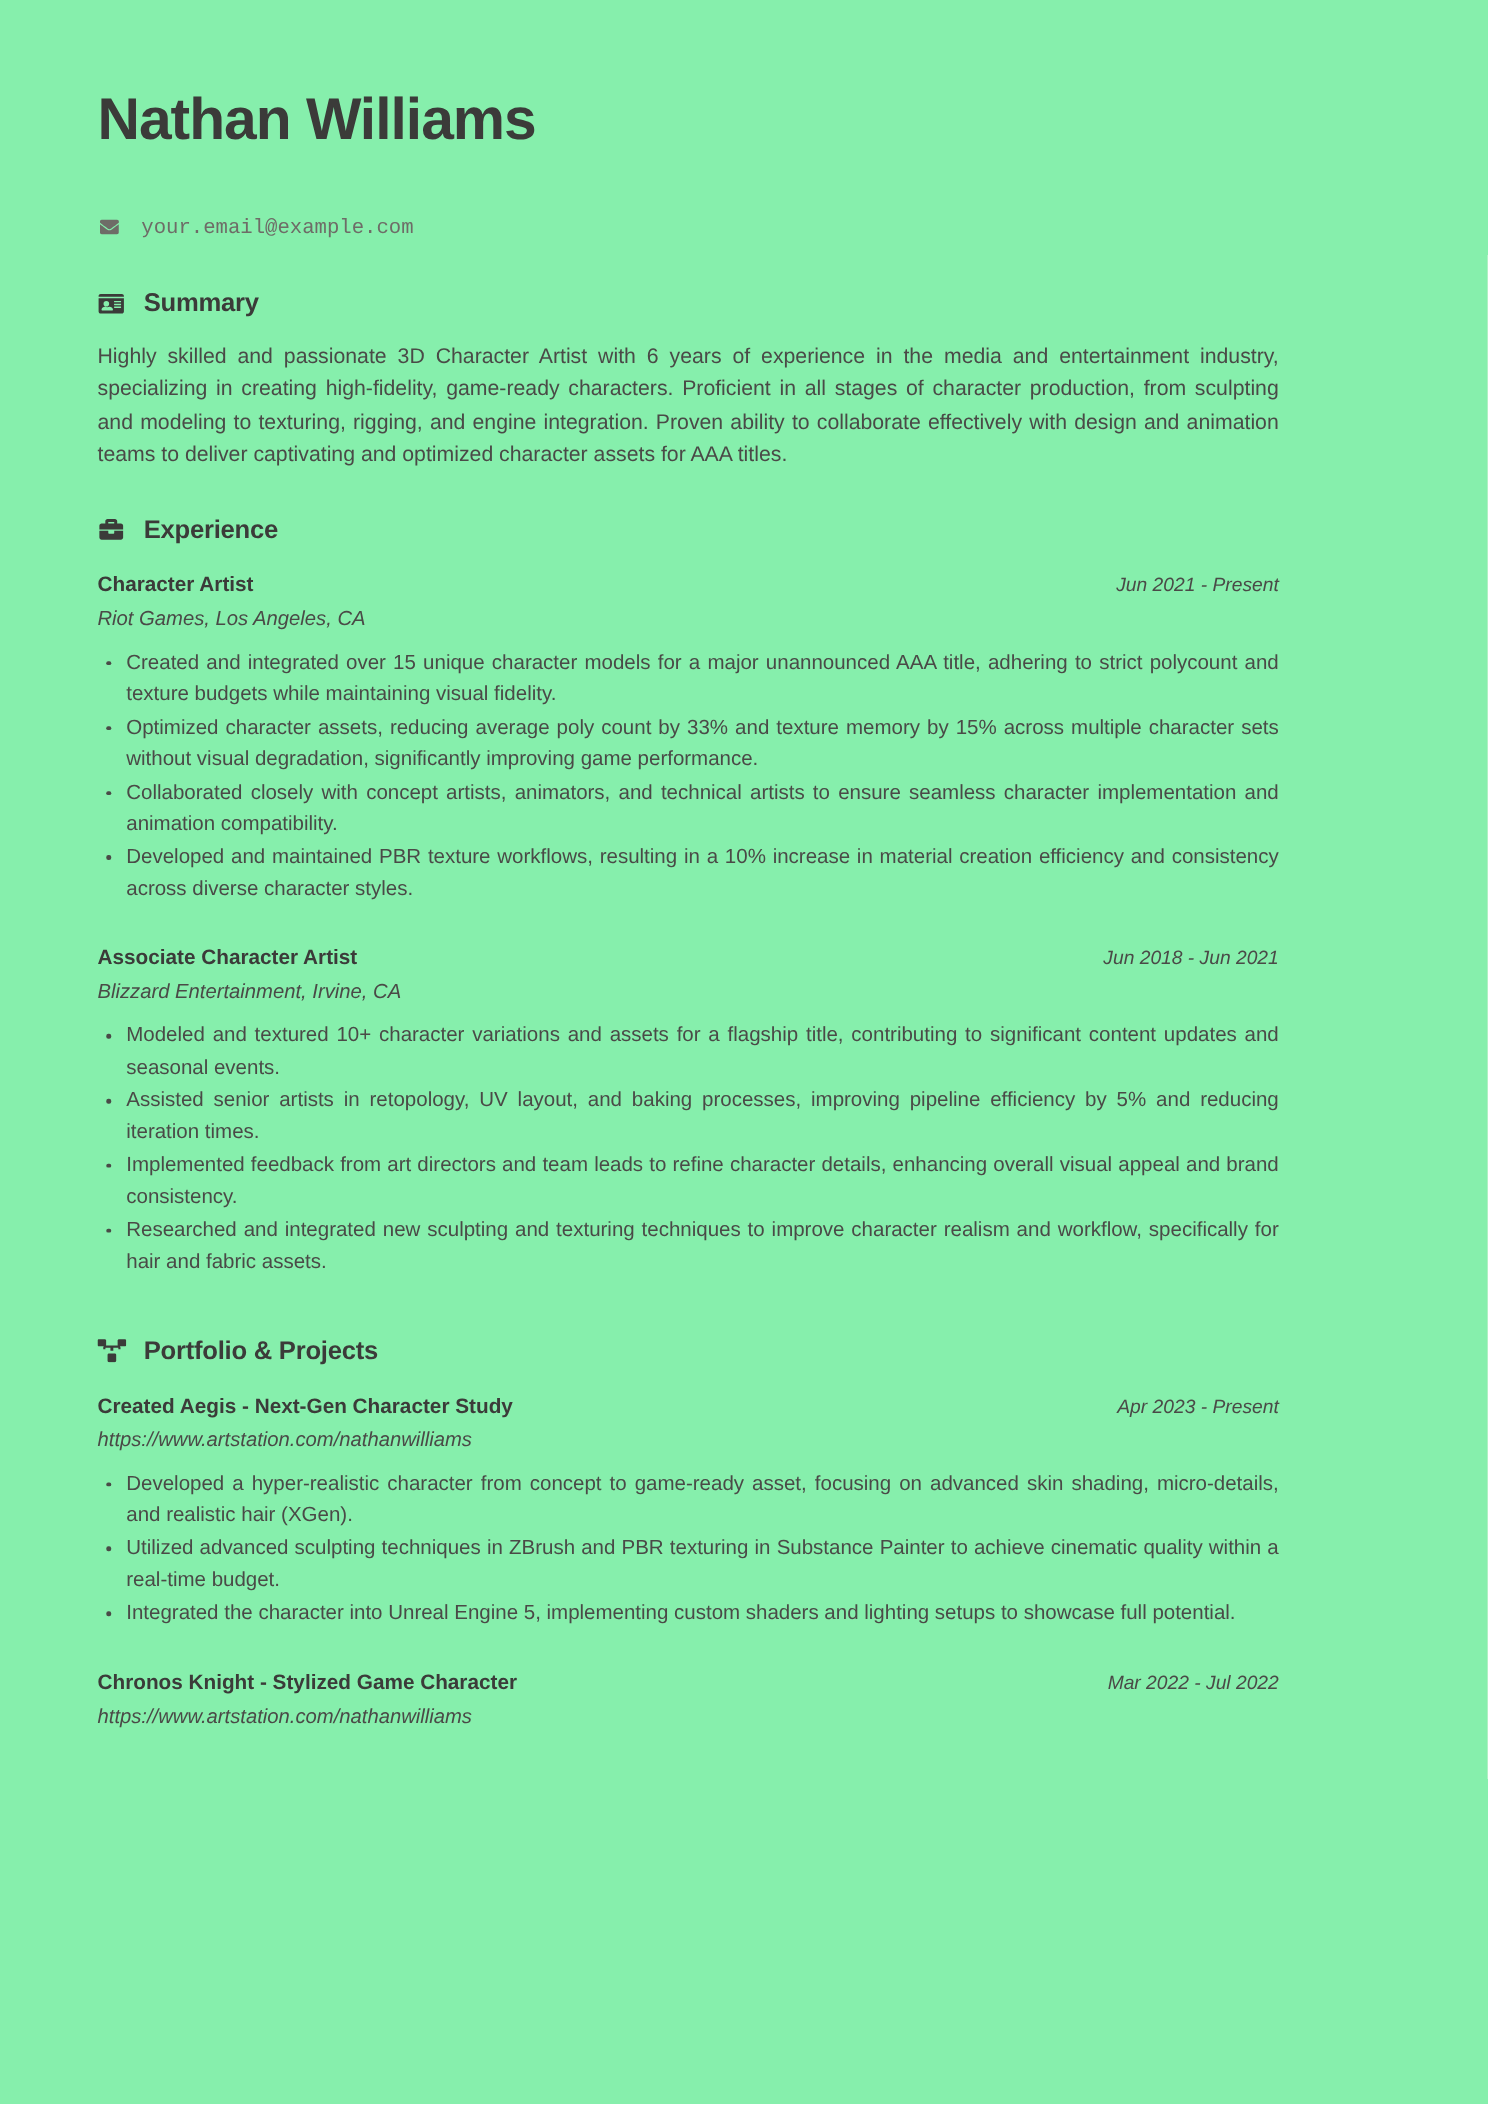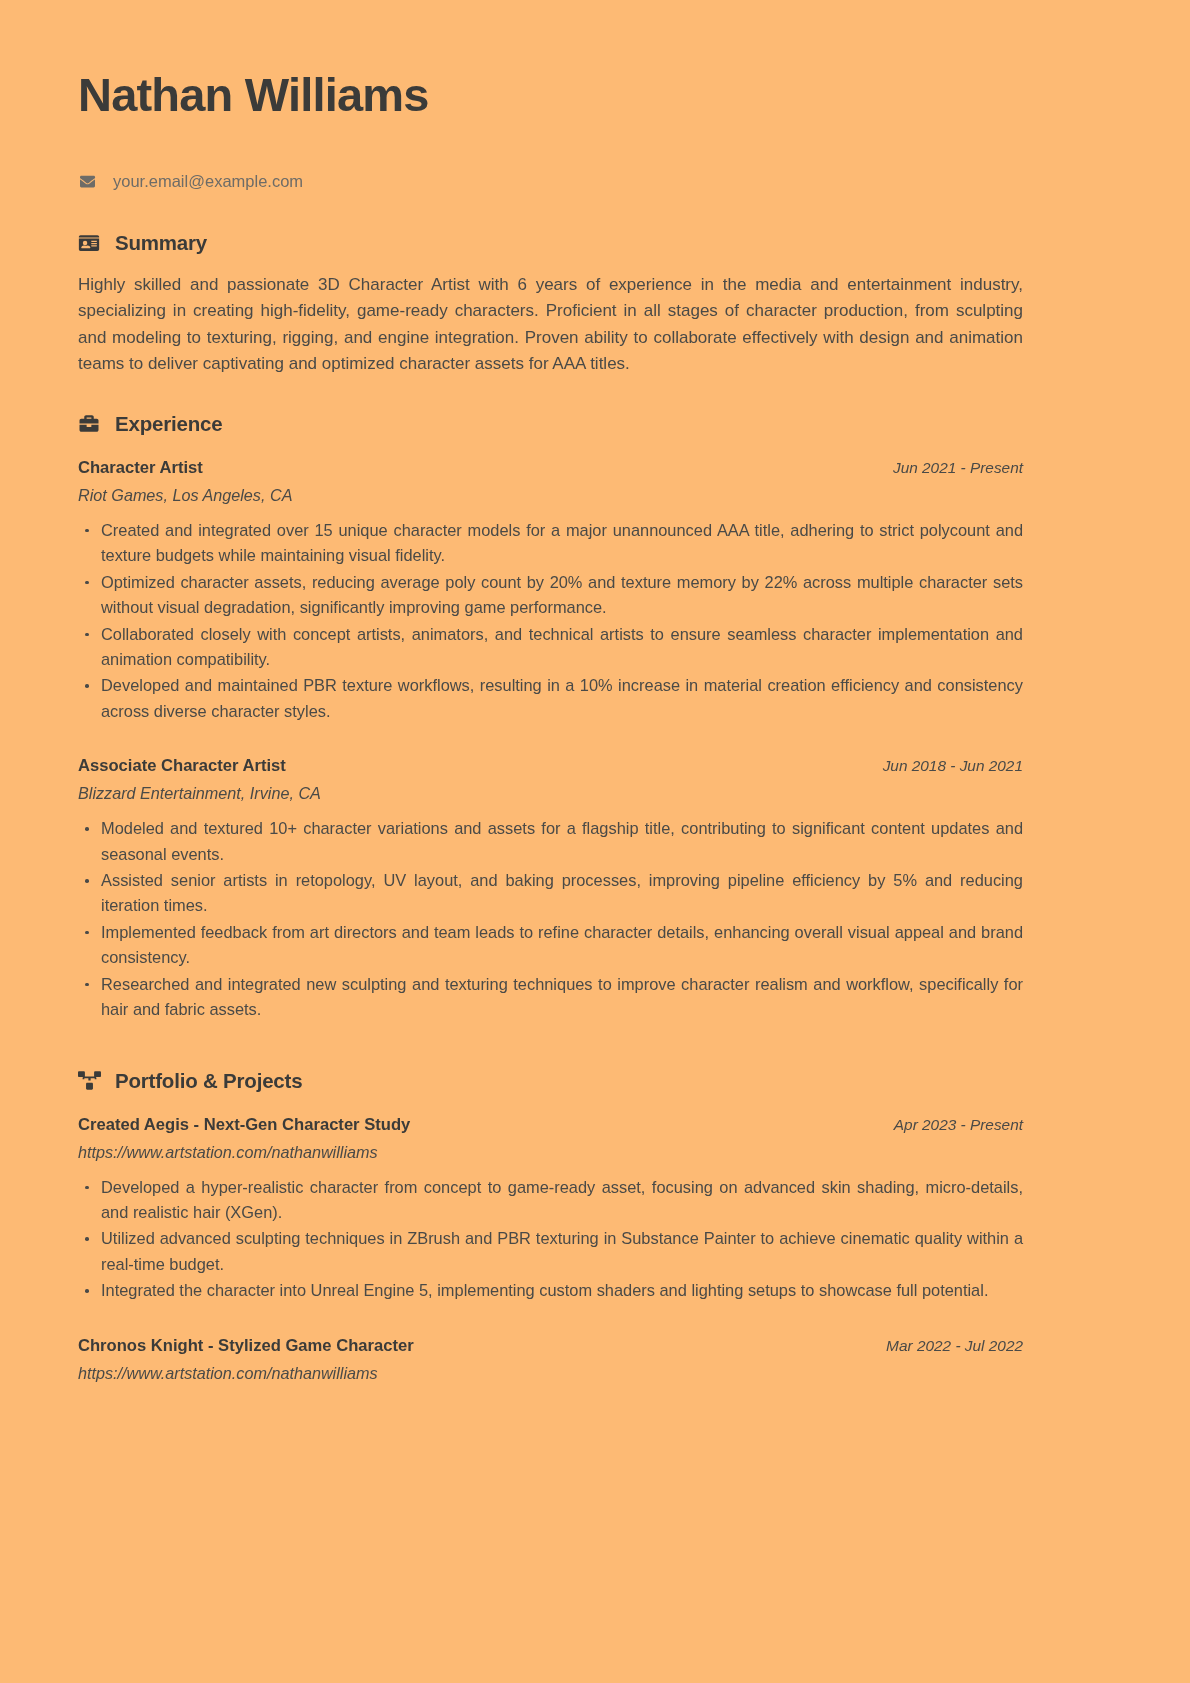--- a/index.html
+++ b/index.html
@@ -11,21 +11,21 @@
     width: 1190px;
     height: 1683px;
     overflow: hidden;
     font-family: "Liberation Sans", sans-serif;
     color: #3b3b39;
     -webkit-font-smoothing: antialiased;
   }
   .page {
     width: 1190px;
     height: 1683px;
-    background: #fdba74;
+    background: #86efac;
     box-sizing: border-box;
     padding: 56px 78px 0 78px;
     position: relative;
   }
   .inner { width: 945px; }
 
   
   .name {
     font-size: 47px;
     font-weight: 700;
@@ -33,21 +33,21 @@
     color: #3b3b39;
     line-height: 1.08;
     margin: 14px 0 0 0;
   }
   .contact-block {
     margin-top: 46px;
     display: flex;
     align-items: flex-start;
   }
   .contact-col-left { width: 470px; }
-  .contact-col-right { flex: 1; padding-top: 1px; }
+  .contact-col-right { flex: 1; padding-top: 1px; font-family: Liberation Mono, monospace; }
   .contact-line {
     display: flex;
     align-items: center;
     height: 27px;
     margin-bottom: 2px;
     color: #6e6c67;
     font-size: 16.5px;
   }
   .contact-line .ic {
     width: 26px;
@@ -192,21 +192,21 @@
       </div>
 
       <div class="entry">
         <div class="entry-row">
           <span class="entry-title">Character Artist</span>
           <span class="entry-date">Jun 2021 - Present</span>
         </div>
         <div class="entry-sub">Riot Games, Los Angeles, CA</div>
         <ul class="bullets">
           <li>Created and integrated over 15 unique character models for a major unannounced AAA title, adhering to strict polycount and texture budgets while maintaining visual fidelity.</li>
-          <li>Optimized character assets, reducing average poly count by 20% and texture memory by 22% across multiple character sets without visual degradation, significantly improving game performance.</li>
+          <li>Optimized character assets, reducing average poly count by 33% and texture memory by 15% across multiple character sets without visual degradation, significantly improving game performance.</li>
           <li>Collaborated closely with concept artists, animators, and technical artists to ensure seamless character implementation and animation compatibility.</li>
           <li>Developed and maintained PBR texture workflows, resulting in a 10% increase in material creation efficiency and consistency across diverse character styles.</li>
         </ul>
       </div>
 
       <div class="exp-gap"></div>
 
       <div class="entry">
         <div class="entry-row">
           <span class="entry-title">Associate Character Artist</span>

